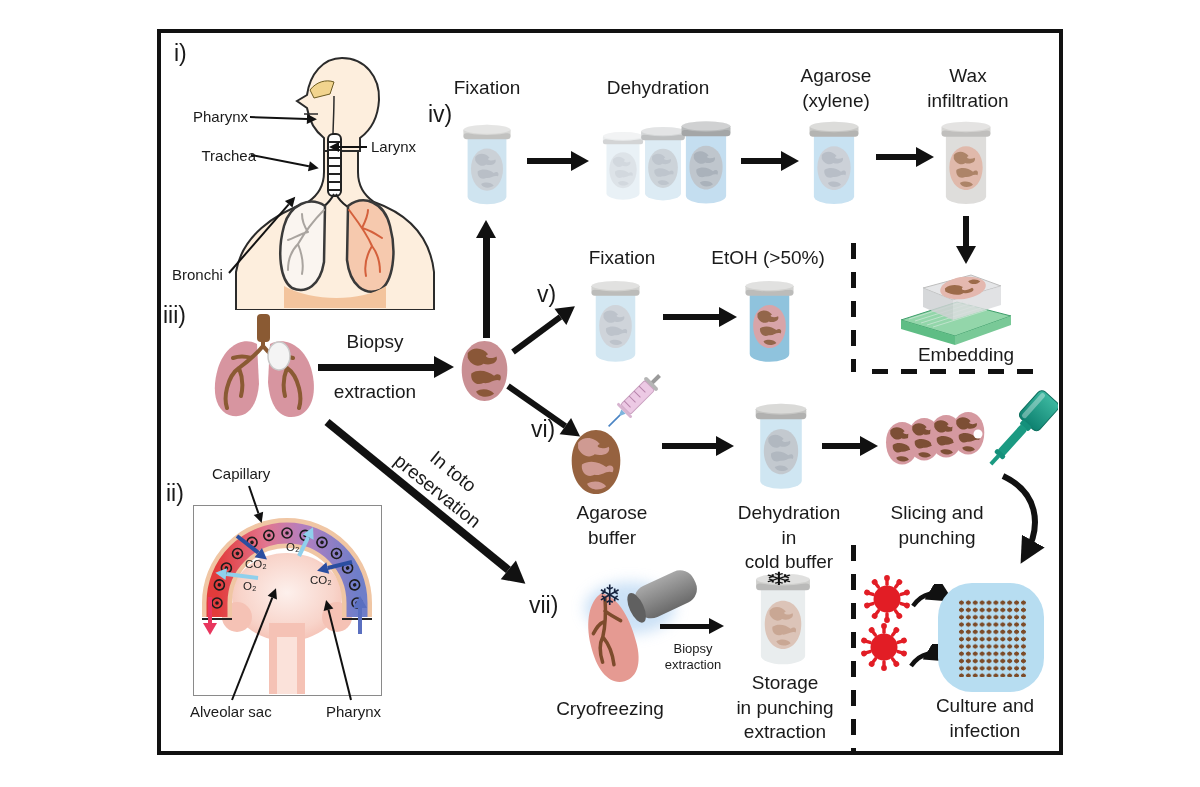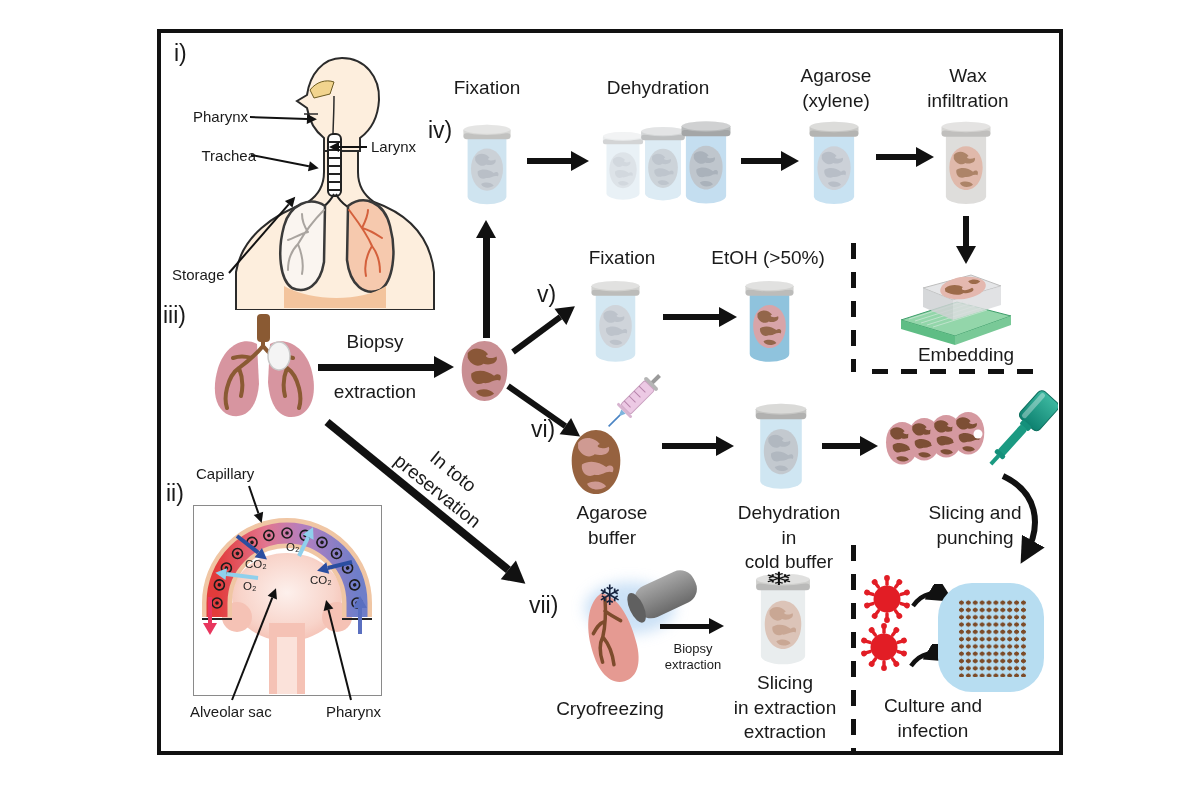--- a/index.html
+++ b/index.html
@@ -122,21 +122,21 @@
       </g>
     </g>
   </defs>
 </svg>
 
 <div class="frame"></div>
 
 <div class="plabel" style="left:174px;top:40px">i)</div>
 <div class="plabel" style="left:166px;top:480px">ii)</div>
 <div class="plabel" style="left:163px;top:302px">iii)</div>
-<div class="plabel" style="left:428px;top:117px">iv)</div>
+<div class="plabel" style="left:428px;top:101px">iv)</div>
 <div class="plabel" style="left:537px;top:281px">v)</div>
 <div class="plabel" style="left:531px;top:416px">vi)</div>
 <div class="plabel" style="left:529px;top:592px">vii)</div>
 
 <svg class="abs" style="left:230px;top:34px;width:205px;height:276px" viewBox="0 0 205 276">
   <path d="M6 276 L6 238 C12 202 44 180 78 168 C90 160 94 148 94 138 L94 112 L128 112 L128 138 C128 148 132 160 144 168 C178 180 200 202 204 238 L204 276 Z" fill="#fdeedd" stroke="#2b2b2b" stroke-width="2"></path>
   <path d="M112 24 C135 24 150 43 149 66 C148 83 141 96 130 104 L130 117 L94 117 L94 104 C85 97 79 86 77 74 L67 67 L77 61 C80 40 93 24 112 24 Z" fill="#fdeedd" stroke="#2b2b2b" stroke-width="2"></path>
   <path d="M80 56 C86 48 96 45 104 48 L100 60 L84 64 Z" fill="#f2d48e" stroke="#6b5a20" stroke-width="1"></path>
   <path d="M74 80 L88 80" stroke="#2b2b2b" stroke-width="1.5"></path>
   <path d="M104 62 C104 80 103 92 103 102" stroke="#2b2b2b" stroke-width="1.5" fill="none"></path>
@@ -146,21 +146,21 @@
   <path d="M95 172 C80 162 60 170 54 192 C47 218 50 246 62 254 C76 260 90 252 94 228 Z" fill="#faf5f0" stroke="#3a3a3a" stroke-width="2.5"></path>
   <path d="M94 176 C84 186 76 196 68 210 M78 198 C74 192 72 186 72 180 M68 210 C62 216 58 226 58 236 M68 210 C72 220 74 230 72 240 M78 198 C70 200 64 204 58 206" stroke="#a9a49f" stroke-width="2" fill="none" stroke-linecap="round"></path>
   <path d="M118 172 C134 160 154 168 160 192 C167 218 163 248 150 256 C135 262 120 252 117 226 Z" fill="#f6c9ae" stroke="#3a3a3a" stroke-width="2.5"></path>
   <path d="M119 176 C128 188 136 198 142 212 M132 194 C136 186 138 180 138 176 M142 212 C148 220 150 230 150 238 M142 212 C136 222 134 232 136 242 M132 194 C140 196 146 200 152 204" stroke="#d4603c" stroke-width="2" fill="none" stroke-linecap="round"></path>
   <path d="M54 252 C82 268 132 268 156 252 L156 274 L54 274 Z" fill="#f3c49d"></path>
 </svg>
 
 <div class="lbl-sm" style="left:188px;top:108px;width:60px;text-align:right">Pharynx</div>
 <div class="lbl-sm" style="left:196px;top:147px;width:60px;text-align:right">Trachea</div>
 <div class="lbl-sm" style="left:371px;top:138px">Larynx</div>
-<div class="lbl-sm" style="left:172px;top:266px">Storage</div>
+<div class="lbl-sm" style="left:172px;top:266px">Bronchi</div>
 
 <div class="arr thin" style="left:250px;top:117px;width:67px;transform:rotate(2deg)">
     <div class="sh"></div>
     <div class="hd"></div>
   </div>
 <div class="arr thin" style="left:251px;top:155px;width:69px;transform:rotate(11deg)">
     <div class="sh"></div>
     <div class="hd"></div>
   </div>
 <div class="arr thin" style="left:367px;top:147px;width:38px;transform:rotate(180deg)">
@@ -302,21 +302,21 @@
 <div class="arr" style="left:360px;top:634px;width:38px;transform:rotate(-90deg);--t:4.5px;--hl:12px;--hw:7px;--c:#5a6fc0">
     <div class="sh"></div>
     <div class="hd"></div>
   </div>
 
 <div class="gas" style="left:286px;top:541px">O₂</div>
 <div class="gas" style="left:245px;top:558px">CO₂</div>
 <div class="gas" style="left:243px;top:580px">O₂</div>
 <div class="gas" style="left:310px;top:574px">CO₂</div>
 
-<div class="lbl-sm" style="left:196px;top:465px">Capillary</div>
+<div class="lbl-sm" style="left:212px;top:465px">Capillary</div>
 <div class="lbl-sm" style="left:190px;top:703px">Alveolar sac</div>
 <div class="lbl-sm" style="left:326px;top:703px">Pharynx</div>
 <div class="arr thin" style="left:249px;top:486px;width:39px;transform:rotate(71deg)">
     <div class="sh"></div>
     <div class="hd"></div>
   </div>
 <div class="arr thin" style="left:232px;top:700px;width:120px;transform:rotate(-68.5deg)">
     <div class="sh"></div>
     <div class="hd"></div>
   </div>
@@ -460,21 +460,21 @@
 <svg class="abs" style="left:980px;top:383px;width:78px;height:100px" viewBox="0 0 78 100">
   <g transform="translate(39,50) rotate(42)">
     <rect x="-13" y="-48" width="26" height="36" rx="5" fill="url(#tealGrad)" stroke="#0d6f5e" stroke-width="1"></rect>
     <rect x="-10" y="-46" width="5" height="32" rx="2.5" fill="rgba(255,255,255,0.35)"></rect>
     <rect x="-6" y="-13" width="12" height="6" rx="2" fill="#15907b"></rect>
     <rect x="-4.5" y="-8" width="9" height="36" rx="3" fill="#1b9a82"></rect>
     <rect x="-6" y="26" width="12" height="5" rx="2" fill="#15907b"></rect>
     <rect x="-2" y="30" width="4" height="12" fill="#1b9a82"></rect>
   </g>
 </svg>
-<div class="lbl" style="left:920px;top:501px;width:110px">
+<div class="lbl" style="left:882px;top:501px;width:110px">
   <div>Slicing and</div>
   <div>punching</div>
 </div>
 
 <svg class="abs" style="left:993px;top:470px;width:60px;height:100px" viewBox="0 0 60 100">
   <path d="M10 6 C44 22 50 54 32 86" fill="none" stroke="#111" stroke-width="6" marker-end="url(#ah)"></path>
 </svg>
 
 <svg class="abs" style="left:558px;top:566px;width:150px;height:132px" viewBox="0 0 150 132">
   <ellipse cx="72" cy="42" rx="45" ry="26" fill="#a9cdf0" opacity="0.6" filter="url(#blurF)"></ellipse>
@@ -497,38 +497,38 @@
 <div class="lbl-xs" style="left:653px;top:641px;width:80px">
   <div>Biopsy</div>
   <div>extraction</div>
 </div>
 
 <svg class="abs" style="left:752px;top:572px;width:62px;height:100px;--cap:#d0d0ce;--body:#e9edee;--t1:#dcc4b8;--t2:#c9a794" viewBox="0 0 64 104">
     <use href="#sym-vial"></use>
   </svg>
 <div class="snow" style="left:768px;top:566px;font-size:26px;transform:scale(1.35,0.7)">❄</div>
 <div class="lbl" style="left:726px;top:671px;width:118px">
-  <div>Slicing</div>
-  <div>in extraction</div>
+  <div>Storage</div>
+  <div>in punching</div>
   <div>extraction</div>
 </div>
 
 <div class="dashv" style="left:851px;top:545px;height:210px"></div>
 
 <svg class="abs" style="left:862px;top:574px;width:50px;height:50px" viewBox="-25 -25 50 50">
     <use href="#sym-virus"></use>
   </svg>
 <svg class="abs" style="left:859px;top:622px;width:50px;height:50px" viewBox="-25 -25 50 50">
     <use href="#sym-virus"></use>
   </svg>
 <svg class="abs" style="left:910px;top:584px;width:44px;height:26px" viewBox="0 0 44 26">
   <path d="M3 22 C13 8 26 7 36 13" fill="none" stroke="#111" stroke-width="4.5" marker-end="url(#ah)"></path>
 </svg>
 <svg class="abs" style="left:908px;top:644px;width:44px;height:26px" viewBox="0 0 44 26">
   <path d="M3 22 C13 8 26 7 36 13" fill="none" stroke="#111" stroke-width="4.5" marker-end="url(#ah)"></path>
 </svg>
 <div class="dish">
   <div class="dots"></div>
 </div>
-<div class="lbl" style="left:868px;top:694px;width:130px">
+<div class="lbl" style="left:920px;top:694px;width:130px">
   <div>Culture and</div>
   <div>infection</div>
 </div>
 
 </body></html>

